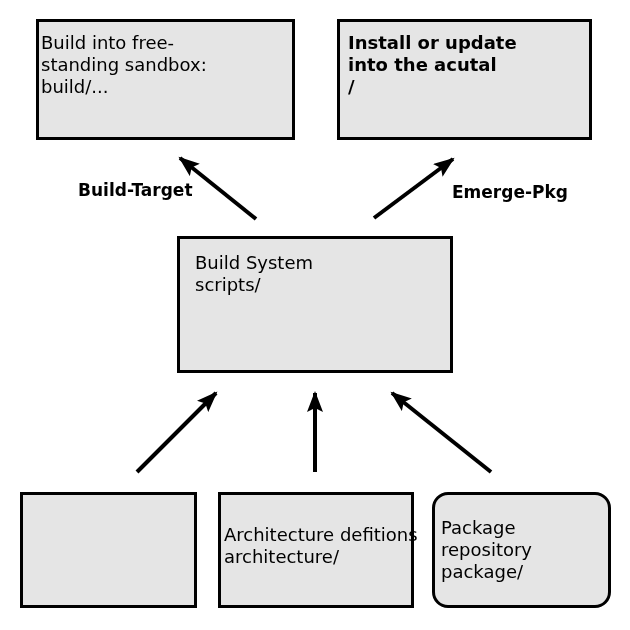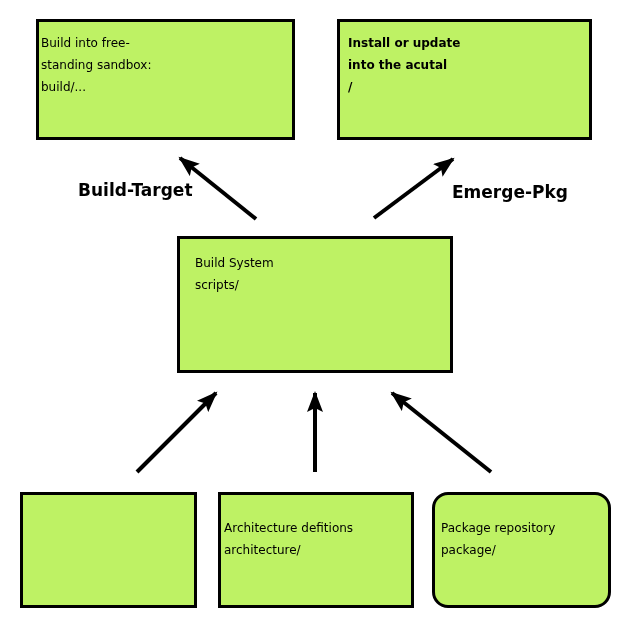--- a/index.html
+++ b/index.html
@@ -13,34 +13,34 @@
     height: 630px;
     background: #ffffff;
     font-family: "DejaVu Sans", "Liberation Sans", sans-serif;
     color: #000000;
     overflow: hidden;
   }
   .box {
     position: absolute;
     box-sizing: border-box;
     border: 3px solid #000000;
-    background: #bef264;
-    font-size: 12px;
+    background: #e5e5e5;
+    font-size: 18px;
     line-height: 22px;
   }
   .box .path-line {
   }
   .box .path-line.no-gap {
     margin-top: 0;
   }
   #sandbox-box   { left: 36px;  top: 19px;  width: 259px; height: 121px; padding: 10px 2px; }
   #install-box   { left: 337px; top: 19px;  width: 255px; height: 121px; padding: 10px 8px; font-weight: bold; }
   #build-system-box { left: 177px; top: 236px; width: 276px; height: 137px; padding: 13px 15px; }
   #target-box    { left: 20px;  top: 492px; width: 177px; height: 116px; padding: 15px 5px; }
-  #architecture-box { left: 218px; top: 492px; width: 196px; height: 116px; padding: 22px 3px; white-space: nowrap; }
+  #architecture-box { left: 218px; top: 492px; width: 196px; height: 116px; padding: 29px 3px; white-space: nowrap; }
   #package-box   { left: 432px; top: 492px; width: 179px; height: 116px; padding: 22px 6px; border-radius: 16px; }
   .arrow-label {
     position: absolute;
     font-size: 17px;
     font-weight: bold;
     line-height: 20px;
     white-space: nowrap;
   }
   #build-target-label { left: 78px;  top: 180px; }
   #emerge-pkg-label   { left: 452px; top: 182px; }

